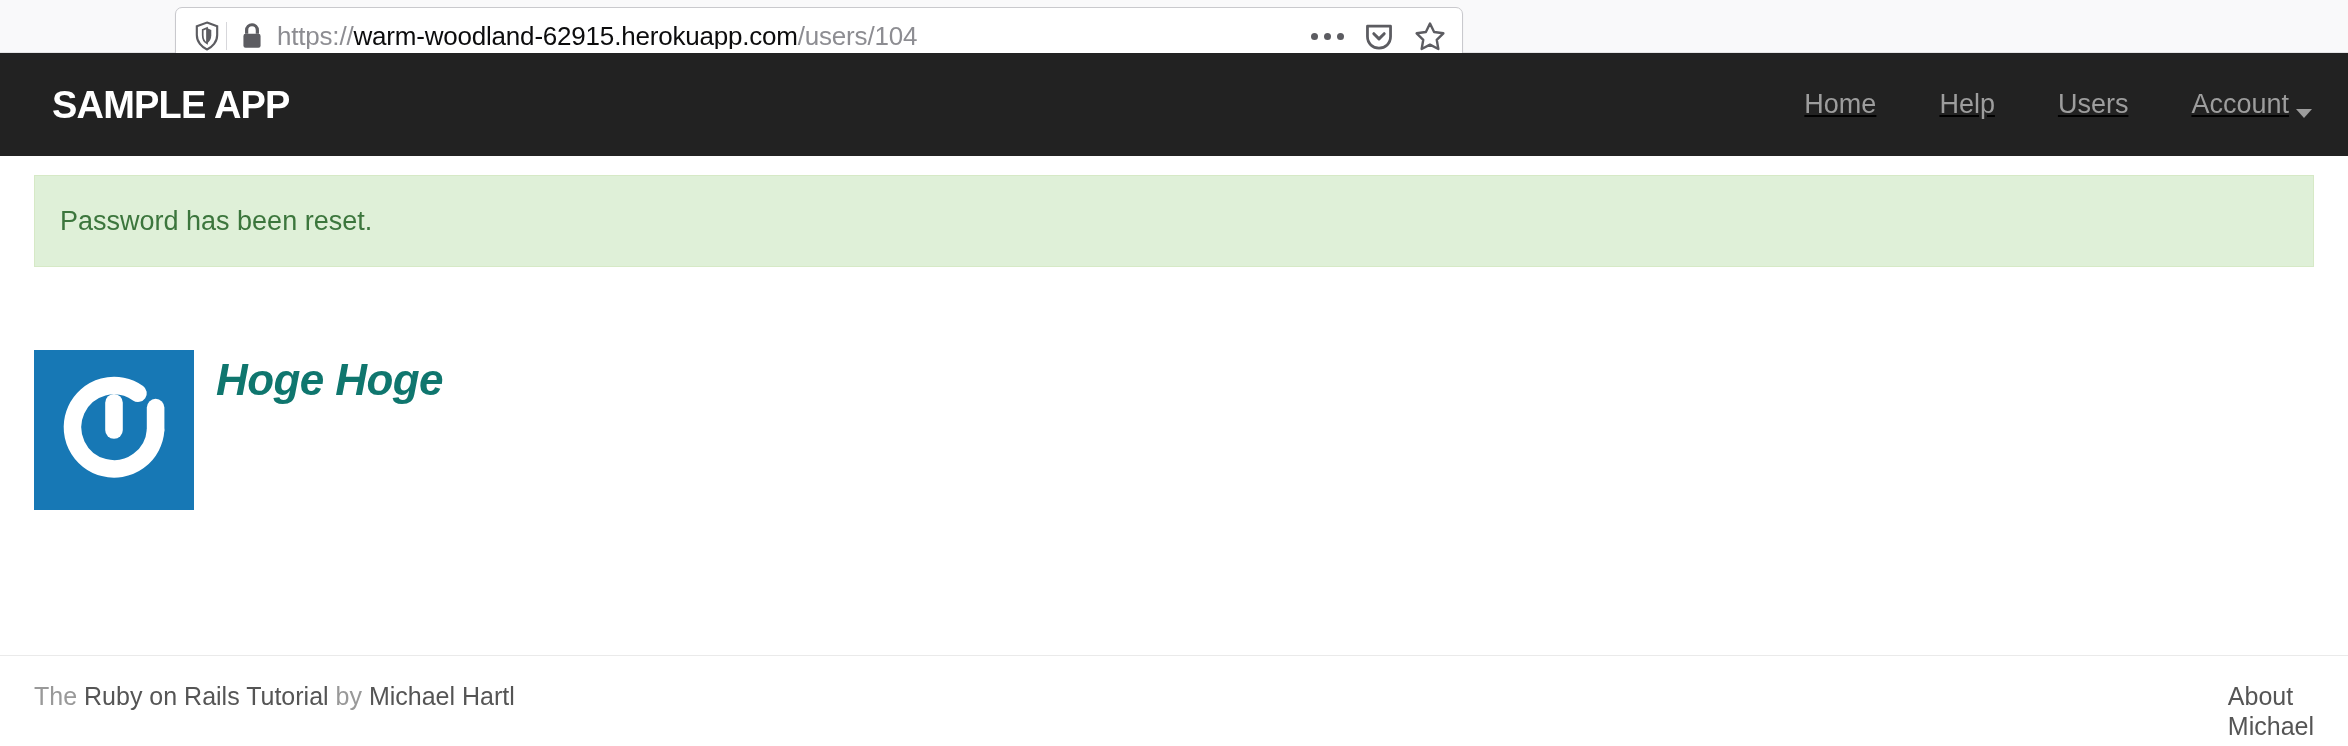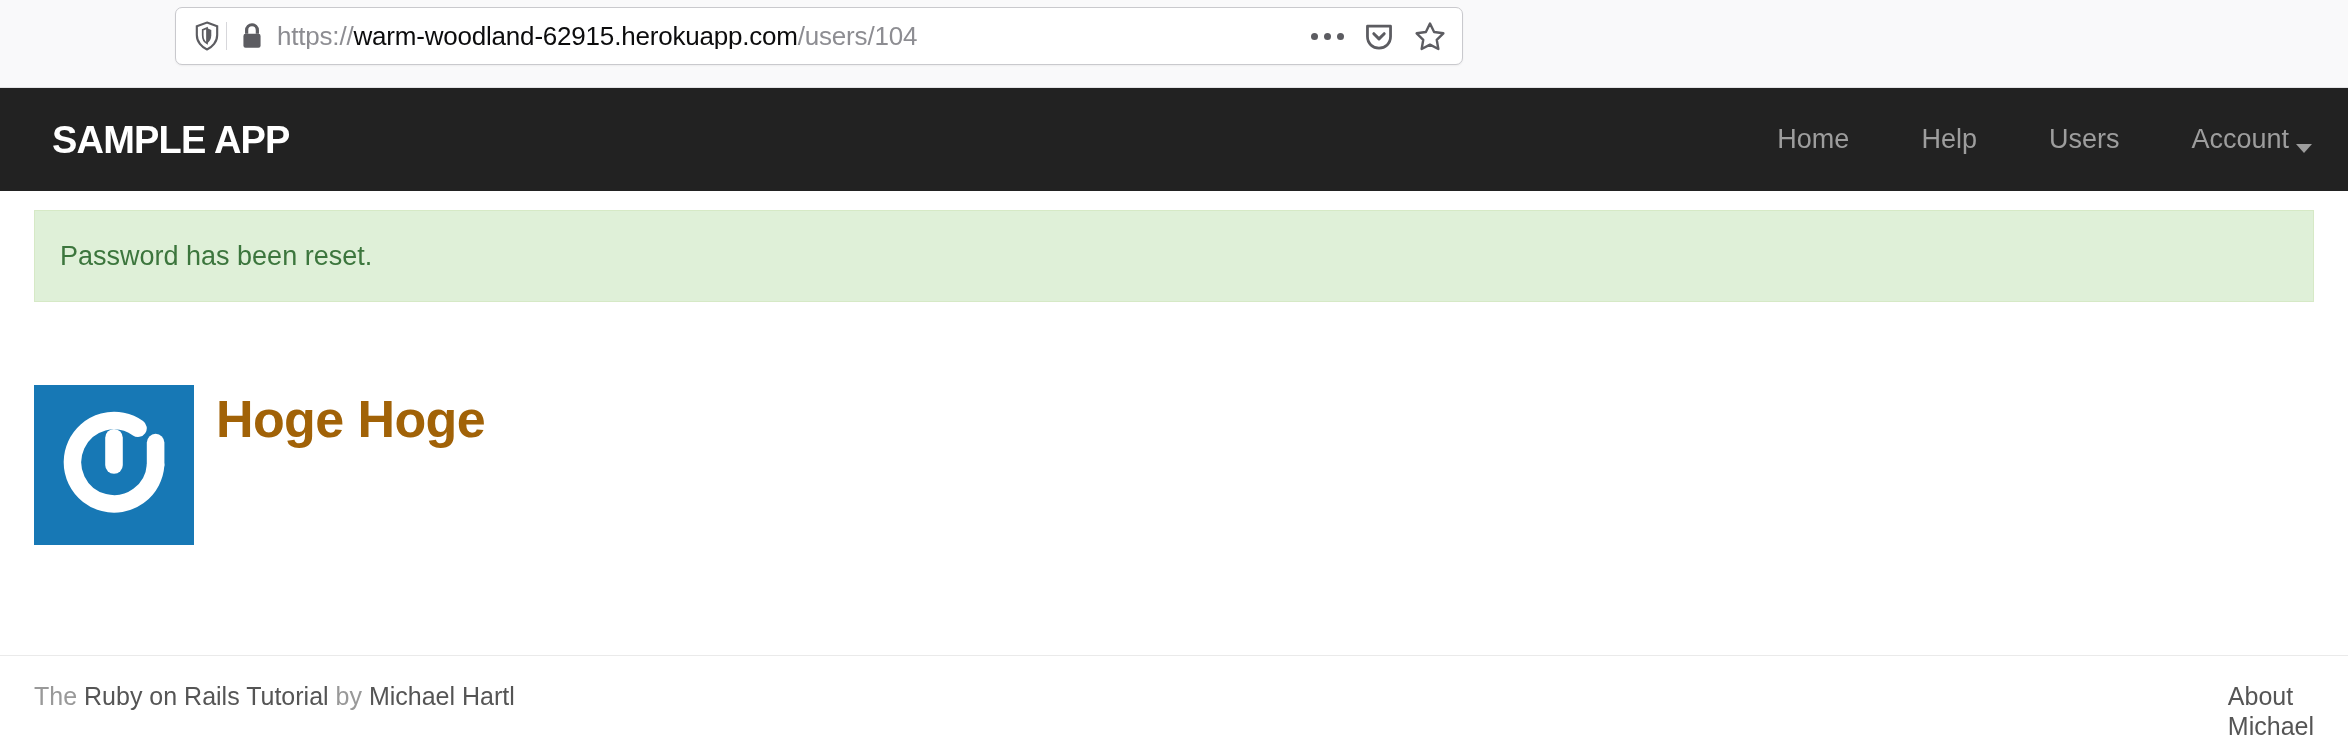--- a/index.html
+++ b/index.html
@@ -9,21 +9,21 @@
     width: 2348px; height: 746px;
     overflow: hidden;
     background: #ffffff;
     font-family: "Liberation Sans", sans-serif;
     -webkit-font-smoothing: antialiased;
   }
 
   
   .browser-chrome {
     position: relative;
-    height: 88px;
+    height: 53px;
     background: #f9f9fa;
     border-bottom: 1px solid #e4e4e6;
   }
   .urlbar {
     position: absolute;
     left: 175px;
     top: 7px;
     width: 1288px;
     height: 58px;
     background: #ffffff;
@@ -90,21 +90,22 @@
     font-weight: bold;
     letter-spacing: -0.8px;
     line-height: 1;
     text-decoration: none;
     margin-left: 16px;
   }
   .nav-links {
     margin-left: auto;
     display: flex;
     align-items: center;
-    gap: 12px;
+    gap: 3px;
+    text-decoration: underline;
   }
   .nav-link {
     color: #9d9d9d;
     font-size: 27px;
     text-decoration: none;
     padding: 0 30px;
     line-height: 1;
     white-space: nowrap;
   }
   .nav-link.account { padding-right: 0; display: flex; align-items: flex-end; }
@@ -143,25 +144,26 @@
     height: 160px;
     flex: 0 0 auto;
     background: #1778b5;
     position: relative;
     overflow: hidden;
   }
   .gravatar svg { display: block; width: 100%; height: 100%; }
   .user-name {
     margin: 0 0 0 22px;
     padding-top: 6px;
-    font-size: 52px;
+    font-size: 44px;
     font-weight: bold;
-    color: #a16207;
+    color: #0f766e;
     letter-spacing: -0.6px;
     line-height: 1.1;
+    font-style: italic;
   }
 
   
   footer {
     position: absolute;
     left: 0; right: 0;
     top: 655px;
     border-top: 1px solid #eaeaea;
   }
   .footer-inner {

